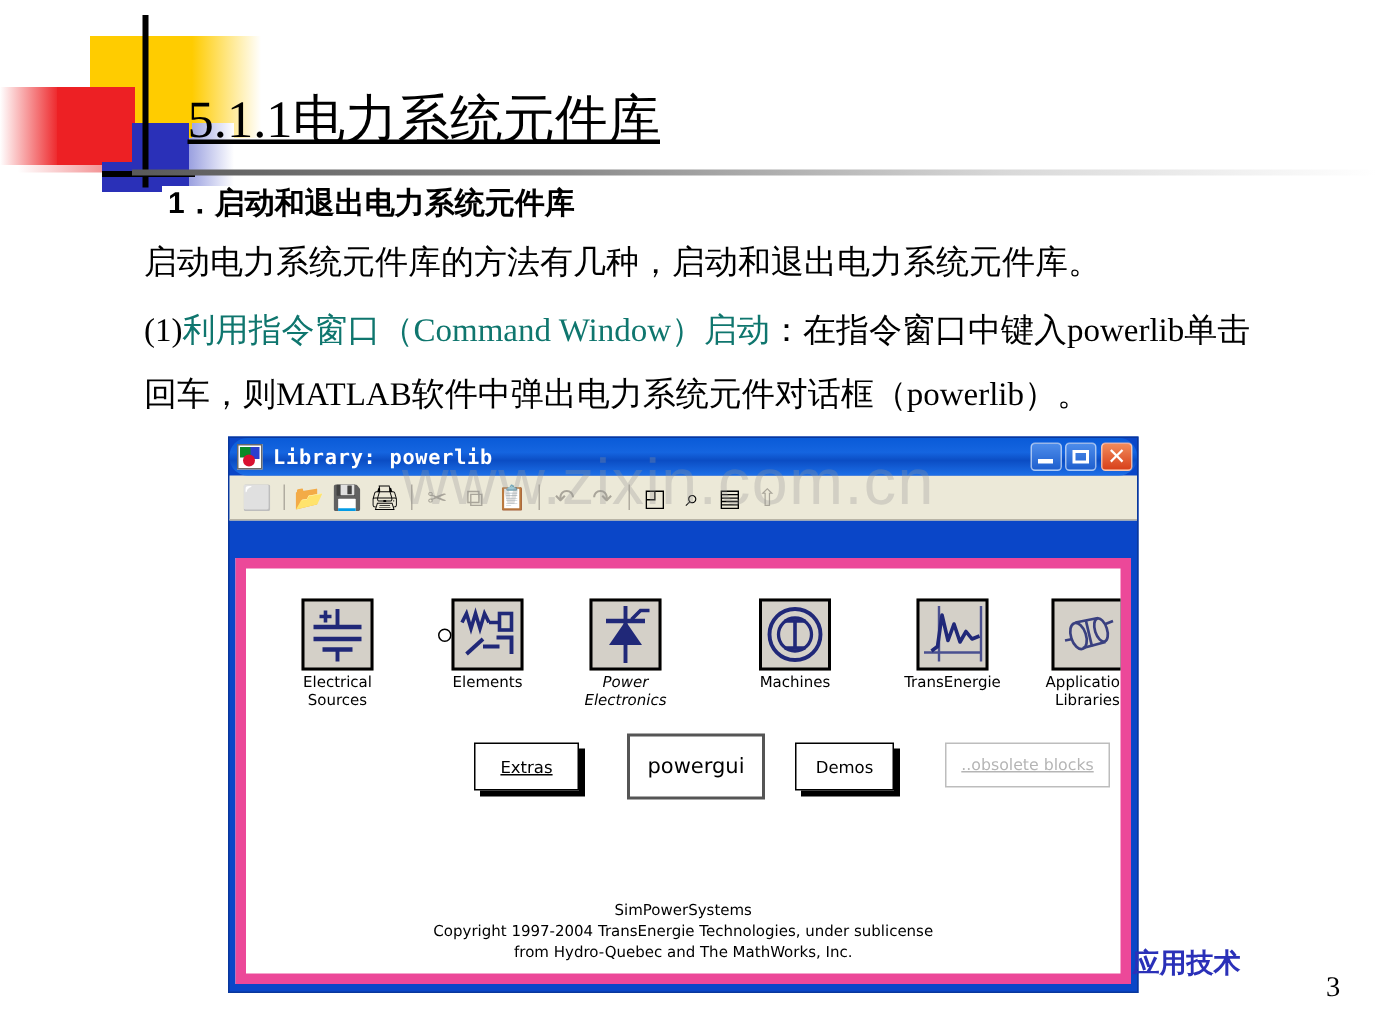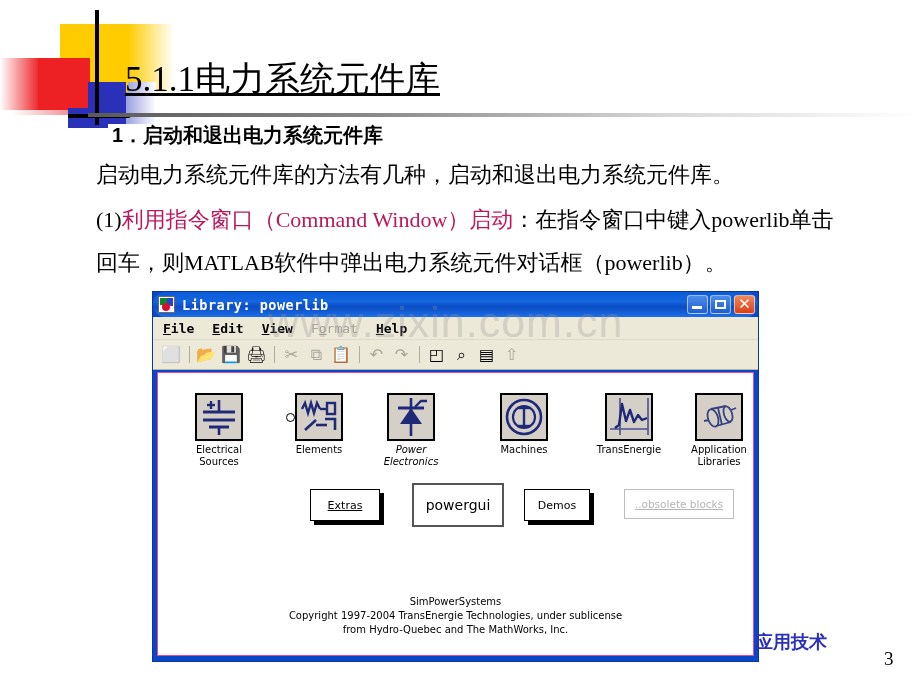--- a/index.html
+++ b/index.html
@@ -146,21 +146,21 @@
   #line-2 {
     left: 96px;
     top: 205px;
     font-size: 22px;
   }
   #line-3 {
     left: 96px;
     top: 248px;
     font-size: 22px;
   }
-  .txt-blue { color: #be185d; margin-top: 12px; }
+  .txt-blue { color: #0f766e; margin-top: 12px; }
   .txt-black { color: #000000; }
   .txt-latin { font-family: "Liberation Serif", "DejaVu Serif", serif; }
 
   
   #footer-brand {
     position: absolute;
     left: 755px;
     top: 630px;
     font-size: 18px;
     font-weight: bold;
@@ -299,21 +299,21 @@
   }
   .gl.dim { color: #a9a59a; }
 
   #canvas {
     position: absolute;
     left: 4px;
     right: 4px;
     top: 80px;
     bottom: 5px;
     background: #ffffff;
-    border: 1px solid #ec4899;
+    border: 7px solid #ec4899;
     overflow: hidden;
   }
 
   .lib-block {
     position: absolute;
     text-align: center;
   }
   .lib-icon {
     width: 48px;
     height: 48px;
@@ -416,27 +416,20 @@
       <span class="ic-blue"></span>
       <span class="ic-green"></span>
       <span class="ic-red"></span>
     </div>
     <div id="window-title-text">Library: powerlib</div>
     <div class="win-btn min"></div>
     <div class="win-btn max"></div>
     <div class="win-btn close"></div>
   </div>
 
-  <div id="menu-bar">
-      <div class="menu-item"><u>F</u>ile</div>
-      <div class="menu-item"><u>E</u>dit</div>
-      <div class="menu-item"><u>V</u>iew</div>
-      <div class="menu-item disabled">F<u>o</u>rmat</div>
-      <div class="menu-item"><u>H</u>elp</div>
-    </div>
 
   <div id="tool-bar">
       <div class="tb-icon">
         <span class="gl">⬜</span>
       </div>
       <div class="tb-sep"></div>
       <div class="tb-icon">
         <span class="gl">📂</span>
       </div>
       <div class="tb-icon">

